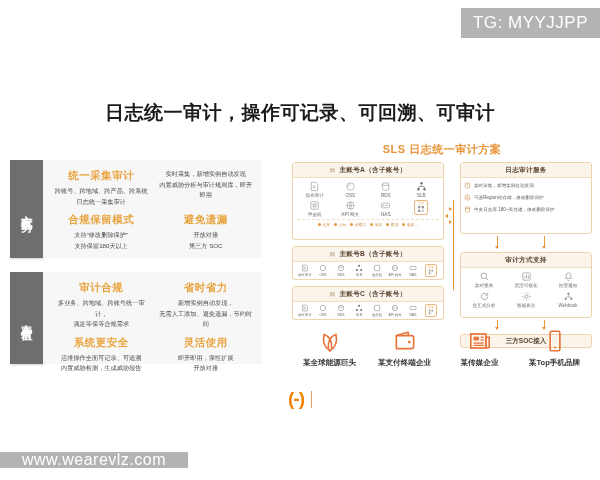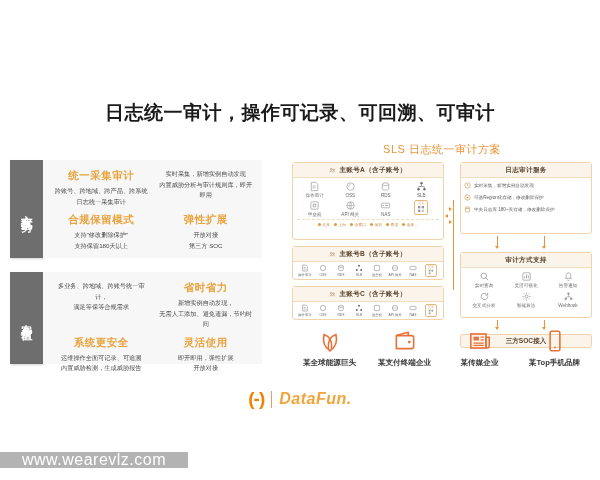--- a/index.html
+++ b/index.html
@@ -31,21 +31,21 @@
     padding:6px 4px 6px 6px;box-sizing:border-box;}
   .cell{padding:3px 4px;text-align:center;}
   .cell h4{margin:0 0 3px 0;font-size:10.5px;font-weight:700;color:#e8a33d;letter-spacing:.5px;}
   .cell p{margin:0;font-size:6.2px;line-height:1.7;color:#4a4a4a;white-space:pre-line;}
 
   #panel-advantages{left:10px;top:160px;width:252px;height:98px;}
   #panel-value{left:10px;top:272px;width:252px;height:92px;}
 
   
   .diagram{position:absolute;left:292px;top:142px;width:300px;height:232px;}
-  .diagram-title{text-align:center;font-size:11px;font-weight:400;color:#e8953a;
+  .diagram-title{text-align:center;font-size:11px;font-weight:700;color:#e8953a;
     letter-spacing:.5px;margin-bottom:5px;}
   .dg-grid{position:relative;width:300px;height:206px;}
 
   .box{position:absolute;border:1px solid #f0d3ac;border-radius:3px;background:#fff;
     box-sizing:border-box;}
   .box-head{background:#fbf4ea;border-bottom:1px solid #f2ddc1;text-align:center;
     font-size:6.6px;font-weight:700;color:#5a4632;padding:2.5px 0;letter-spacing:.3px;
     display:flex;align-items:center;justify-content:center;gap:3px;}
   .box-body{padding:3px 4px;}
 
@@ -99,20 +99,21 @@
     background:linear-gradient(90deg,#f5a623,#f06a1e);-webkit-background-clip:text;
     background-clip:text;color:#ef7c1b;letter-spacing:1px;}
   .divider{width:1px;height:17px;background:#e0a06a;}
   .datafun{font-size:16px;font-style:italic;font-weight:700;color:#f2a43a;letter-spacing:.5px;}
 </style>
 </head>
 <body>
 
 <div class="slide">
 
+  <div class="wm wm-tg">TG: MYYJJPP</div>
   <div class="wm wm-url">www.wearevlz.com</div>
 
   <div class="headline">日志统一审计，操作可记录、可回溯、可审计</div>
 
   <div class="panel" id="panel-advantages">
     <div class="tab">方案优势</div>
     <div class="body">
       <div class="cell">
         <h4>统一采集审计</h4>
         <p>跨账号、跨地域、跨产品、跨系统
@@ -121,31 +122,32 @@
       <div class="cell">
         <p>实时采集，新增实例自动发现
 内置威胁分析与审计规则库，即开即用</p>
       </div>
       <div class="cell">
         <h4>合规保留模式</h4>
         <p>支持"修改删除保护"
 支持保留180天以上</p>
       </div>
       <div class="cell">
-        <h4>弹性扩展</h4>
+        <h4>避免遗漏</h4>
         <p>开放对接
 第三方 SOC</p>
       </div>
     </div>
   </div>
 
   <div class="panel" id="panel-value">
     <div class="tab">客户价值</div>
     <div class="body">
       <div class="cell">
+        <h4>审计合规</h4>
         <p>多业务、跨地域、跨账号统一审计，
 满足等保等合规需求</p>
       </div>
       <div class="cell">
         <h4>省时省力</h4>
         <p>新增实例自动发现，
 无需人工添加、避免遗漏，节约时间</p>
       </div>
       <div class="cell">
         <h4>系统更安全</h4>
@@ -554,16 +556,15 @@
       </svg>
       <span class="clabel">某Top手机品牌</span>
     </div>
   </div>
 
   <div class="footer">
     <div class="ali">
       <span class="ali-mark">(-)</span>
     </div>
     <div class="divider"></div>
-    <span class="datafun">DataFun.</span>
   </div>
 
 </div>
 
 </body></html>

